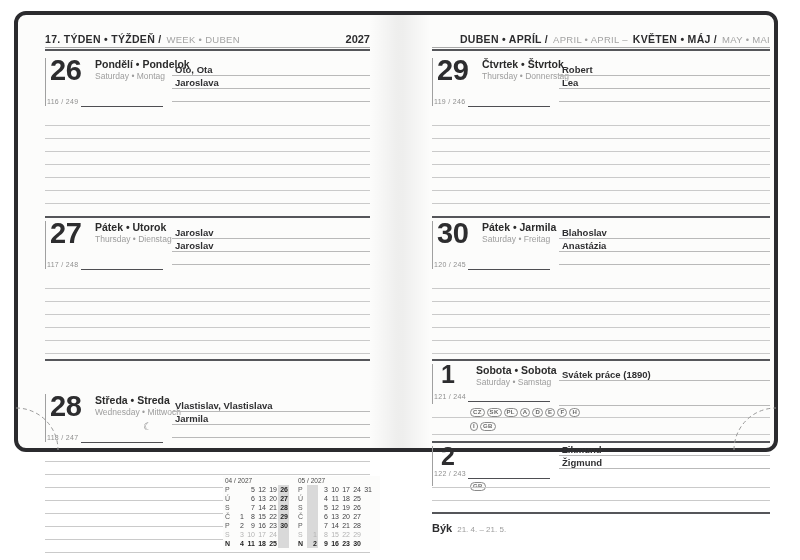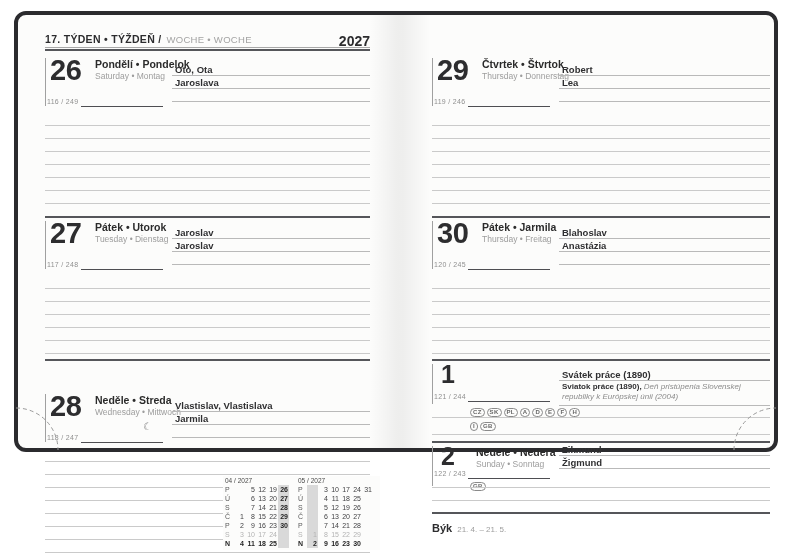--- a/index.html
+++ b/index.html
@@ -11,21 +11,21 @@
   .page{position:absolute;top:18px;height:495px;}
   .page.left{left:27px;width:325px;}
   .page.right{left:414px;width:338px;}
 
   
   .hdr{position:absolute;top:0;left:0;right:0;height:18px;}
   .hdr-row{display:flex;gap:5px;align-items:baseline;white-space:nowrap;}
   .page.right .hdr-row{justify-content:flex-end;}
   .hdr .bold{font-weight:700;font-size:10.5px;color:#2c2c2e;letter-spacing:0.3px;}
   .hdr .light{font-size:9.5px;color:#a3a3a3;letter-spacing:0.3px;}
-  .year{position:absolute;right:0;top:0;font-weight:700;font-size:14px;color:#2c2c2e;}
+  .year{position:absolute;right:0;top:0;font-weight:700;font-size:11px;color:#2c2c2e;}
   .hrule1{position:absolute;left:0;right:0;top:14px;height:1px;background:#a8a8a8;}
   .hrule2{position:absolute;left:0;right:0;top:16px;height:2px;background:#55565a;}
 
   
   .db{position:absolute;left:0;right:0;}
   .b26,.b29{top:22px;height:163px;}
   .b27,.b30{top:185px;height:143px;}
   .b28{top:328px;height:167px;margin-top:30px;}
   .b1{top:328px;height:82px;}
   .b2{top:410px;height:71px;}
@@ -97,21 +97,21 @@
 </head>
 <body>
 
 <div class="book">
   <div class="gutter"></div>
 
   <div class="page left">
     <div class="hdr">
       <div class="hdr-row">
         <span class="bold">17. TÝDEN • TÝŽDEŇ /</span>
-        <span class="light">WOCHE • WOCHE</span>
+        <span class="light">WEEK • DUBEN</span>
       </div>
       <span class="year">2027</span>
       <div class="hrule1"></div>
       <div class="hrule2"></div>
     </div>
 
     <div class="db b26">
       <div class="tick"></div>
       <div class="num">26</div>
       <div class="dl">
@@ -125,36 +125,36 @@
       <div class="elines"></div>
       <div class="flines"></div>
     </div>
     <div class="sep s1"></div>
 
     <div class="db b27">
       <div class="tick"></div>
       <div class="num">27</div>
       <div class="dl">
         <div class="cz">Pátek • Utorok</div>
-        <div class="en">Tuesday • Dienstag</div>
+        <div class="en">Thursday • Dienstag</div>
       </div>
       <div class="pref">117 / 248</div>
       <div class="pref-line"></div>
       <div class="entry e1">Jaroslav</div>
       <div class="entry e2">Jaroslav</div>
       <div class="elines"></div>
       <div class="flines"></div>
     </div>
     <div class="sep s2"></div>
 
     <div class="db b28">
       <div class="tick"></div>
       <div class="num">28</div>
       <div class="dl">
-        <div class="cz">Neděle • Streda</div>
+        <div class="cz">Středa • Streda</div>
         <div class="en">Wednesday • Mittwoch</div>
       </div>
       <div class="pref">118 / 247</div>
       <div class="pref-line"></div>
       <div class="moon">☾</div>
       <div class="entry e1">Vlastislav, Vlastislava</div>
       <div class="entry e2">Jarmila</div>
       <div class="elines"></div>
       <div class="flines"></div>
       <div class="minical mc0">
@@ -285,20 +285,30 @@
               <span class="cal-cell">23</span>
               <span class="cal-cell">30</span>
               <span class="cal-cell"></span>
             </div>
           </div>
         </div>
     </div>
   </div>
 
   <div class="page right">
+    <div class="hdr">
+      <div class="hdr-row">
+        <span class="bold">DUBEN • APRÍL /</span>
+        <span class="light">APRIL • APRIL –</span>
+        <span class="bold">KVĚTEN • MÁJ /</span>
+        <span class="light">MAY • MAI</span>
+      </div>
+      <div class="hrule1"></div>
+      <div class="hrule2"></div>
+    </div>
 
     <div class="db b29">
       <div class="tick"></div>
       <div class="num">29</div>
       <div class="dl">
         <div class="cz">Čtvrtek • Štvrtok</div>
         <div class="en">Thursday • Donnerstag</div>
       </div>
       <div class="pref">119 / 246</div>
       <div class="pref-line"></div>
@@ -307,42 +317,42 @@
       <div class="elines"></div>
       <div class="flines"></div>
     </div>
     <div class="sep s1"></div>
 
     <div class="db b30">
       <div class="tick"></div>
       <div class="num">30</div>
       <div class="dl">
         <div class="cz">Pátek • Jarmila</div>
-        <div class="en">Thursday • Freitag</div>
+        <div class="en">Saturday • Freitag</div>
       </div>
       <div class="pref">120 / 245</div>
       <div class="pref-line"></div>
       <div class="entry e1">Blahoslav</div>
       <div class="entry e2">Anastázia</div>
       <div class="elines"></div>
       <div class="flines"></div>
     </div>
     <div class="sep s2"></div>
 
     <div class="db b1">
       <div class="tick"></div>
       <div class="num">1</div>
+      <div class="dl">
+        <div class="cz">Sobota • Sobota</div>
+        <div class="en">Saturday • Samstag</div>
+      </div>
       <div class="pref">121 / 244</div>
       <div class="pref-line"></div>
       <div class="hol1">Svátek práce (1890)</div>
       <div class="rline" style="top:19px;"></div>
-      <div class="holp">
-        <span class="hb">Sviatok práce (1890),</span>
-        <span>Deň pristúpenia Slovenskej republiky k Európskej únii (2004)</span>
-      </div>
       <div class="rline" style="top:44px;"></div>
       <div class="badges br1">
           <span class="badge">CZ</span>
           <span class="badge">SK</span>
           <span class="badge">PL</span>
           <span class="badge">A</span>
           <span class="badge">D</span>
           <span class="badge">E</span>
           <span class="badge">F</span>
           <span class="badge">H</span>
@@ -352,24 +362,20 @@
           <span class="badge">I</span>
           <span class="badge">GB</span>
         </div>
       <div class="wline" style="top:73px;"></div>
     </div>
     <div class="sep s3"></div>
 
     <div class="db b2">
       <div class="tick"></div>
       <div class="num">2</div>
-      <div class="dl">
-        <div class="cz">Neděle • Nedeľa</div>
-        <div class="en">Sunday • Sonntag</div>
-      </div>
       <div class="pref">122 / 243</div>
       <div class="pref-line"></div>
       <div class="entry e1">Zikmund</div>
       <div class="entry e2">Žigmund</div>
       <div class="elines"></div>
       <div class="badges br1">
           <span class="badge">GB</span>
         </div>
       <div class="flines"></div>
     </div>

